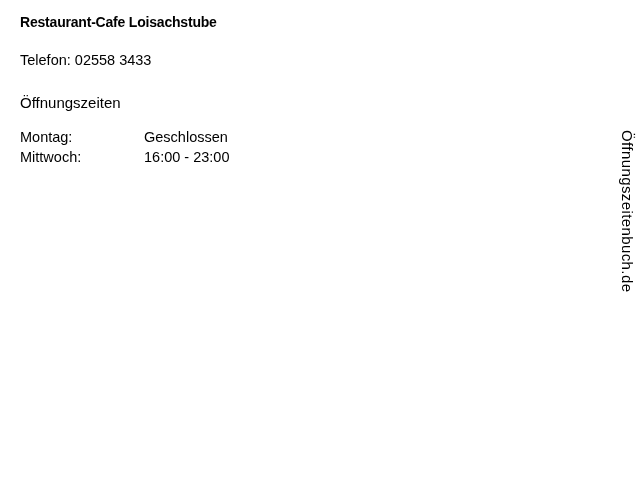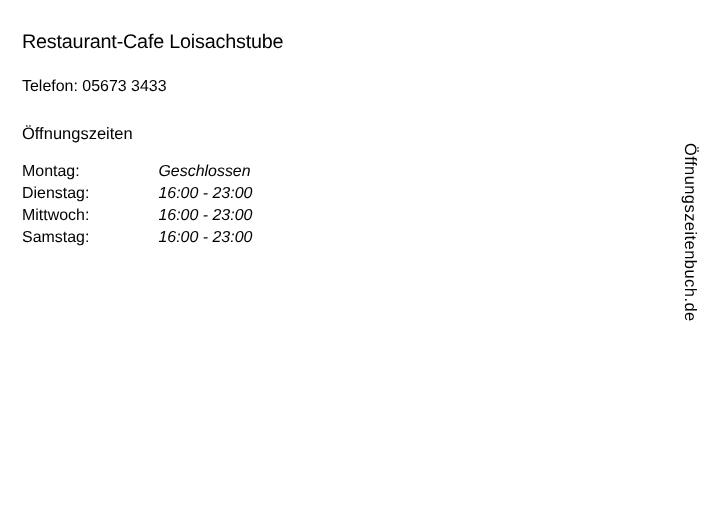--- a/index.html
+++ b/index.html
@@ -15,23 +15,23 @@
     position: relative;
     overflow: hidden;
   }
   .page {
     position: absolute;
     left: 20px;
     top: 0;
     width: 560px;
   }
   .title {
-    font-size: 18px;
-    font-weight: normal;
-    margin-top: 28px;
+    font-size: 14px;
+    font-weight: bold;
+    margin-top: 14px;
     margin-bottom: 0;
     letter-spacing: -0.2px;
   }
   .address {
     margin-top: 20px;
     font-size: 14.5px;
     line-height: 20px;
   }
   .address div {
     white-space: nowrap;
@@ -53,21 +53,20 @@
     line-height: 20px;
     vertical-align: top;
     white-space: nowrap;
   }
   td.day {
     width: 124px;
     padding-right: 0;
   }
   td.time {
     width: 200px;
-    font-style: italic;
   }
   .watermark {
     position: absolute;
     right: 4px;
     top: 130px;
     font-size: 15px;
     color: #000000;
     writing-mode: vertical-rl;
     text-orientation: mixed;
     letter-spacing: 0.4px;
@@ -75,41 +74,33 @@
   }
 </style>
 </head>
 <body>
 
 <div class="page">
 
   <h1 class="title">Restaurant-Cafe Loisachstube</h1>
 
   <div class="address">
-    <div>Telefon: 05673 3433</div>
+    <div>Telefon: 02558 3433</div>
   </div>
 
   <h2 class="section-heading">Öffnungszeiten</h2>
 
   <table class="hours">
     <tbody>
       <tr>
         <td class="day">Montag:</td>
         <td class="time">Geschlossen</td>
       </tr>
       <tr>
-        <td class="day">Dienstag:</td>
-        <td class="time">16:00 - 23:00</td>
-      </tr>
-      <tr>
         <td class="day">Mittwoch:</td>
-        <td class="time">16:00 - 23:00</td>
-      </tr>
-      <tr>
-        <td class="day">Samstag:</td>
         <td class="time">16:00 - 23:00</td>
       </tr>
     </tbody>
   </table>
 
 </div>
 
 <div class="watermark">Öffnungszeitenbuch.de</div>
 
 </body></html>

